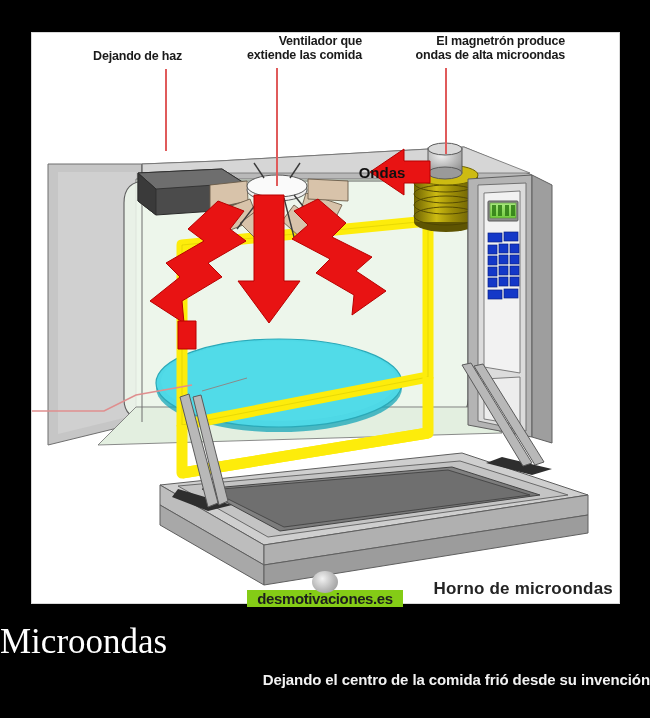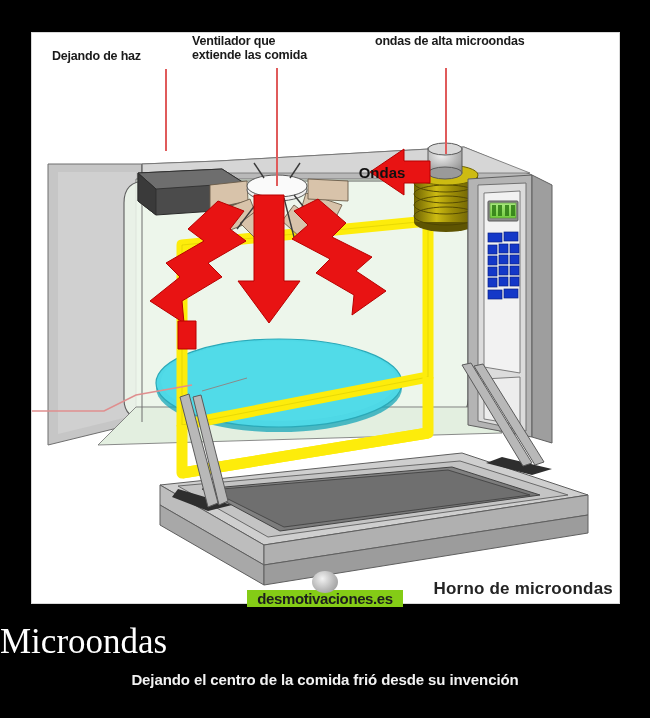--- a/index.html
+++ b/index.html
@@ -13,21 +13,21 @@
 
   
   .frame{
     position:absolute;left:31px;top:32px;width:589px;height:572px;
     background:#ffffff;border:1px solid #d8d8d8;box-sizing:border-box;
   }
   .pic{position:absolute;inset:0;overflow:hidden;background:#fff;}
 
   
   .callout{position:absolute;color:#1a1a1a;font-weight:bold;font-size:12.5px;
-    line-height:14px;text-align:left;letter-spacing:-0.2px;
+    line-height:14px;text-align:right;letter-spacing:-0.2px;
     font-family:"Liberation Sans",sans-serif;}
   .leader{position:absolute;width:2px;background:#e05b5b;}
 
   .label-bottom{
     position:absolute;right:6px;bottom:4px;
     font-size:17px;font-weight:bold;color:#242424;letter-spacing:0.2px;
     font-family:"Liberation Sans",sans-serif;
     padding-left:20px;
   }
 
@@ -44,21 +44,21 @@
     background:radial-gradient(circle at 40% 35%,#f2f2f2 0%,#b8b8b8 55%,#8e8e8e 100%);
   }
 
   
   .title{
     position:absolute;left:0;right:0;top:622px;text-align:left;
     color:#ffffff;font-size:35px;line-height:40px;
     font-family:"Liberation Serif","DejaVu Serif",serif;font-weight:normal;
   }
   .subtitle{
-    position:absolute;left:0;right:0;top:671px;text-align:center;
+    position:absolute;left:0;right:0;top:671px;text-align:right;
     color:#f2f2f2;font-size:15px;font-weight:bold;letter-spacing:-0.1px;
     font-family:"Liberation Sans",sans-serif;
   }
 </style>
 </head>
 <body>
 
 <div class="poster">
 
   <div class="frame">
@@ -258,20 +258,21 @@
       </div>
       <div class="leader" style="left:133px;top:36px;height:82px;"></div>
 
       <div class="callout" style="left:160px;top:1px;width:170px;">
         <div>Ventilador que</div>
         <div>extiende las comida</div>
       </div>
       <div class="leader" style="left:244px;top:35px;height:118px;"></div>
 
       <div class="callout" style="left:343px;top:1px;width:190px;">
+        <div>El magnetrón produce</div>
         <div>ondas de alta microondas</div>
       </div>
       <div class="leader" style="left:413px;top:35px;height:86px;"></div>
 
       <div class="label-bottom">Horno de microondas</div>
     </div>
   </div>
 
   <div class="watermark">
     <span class="wm-inner">

